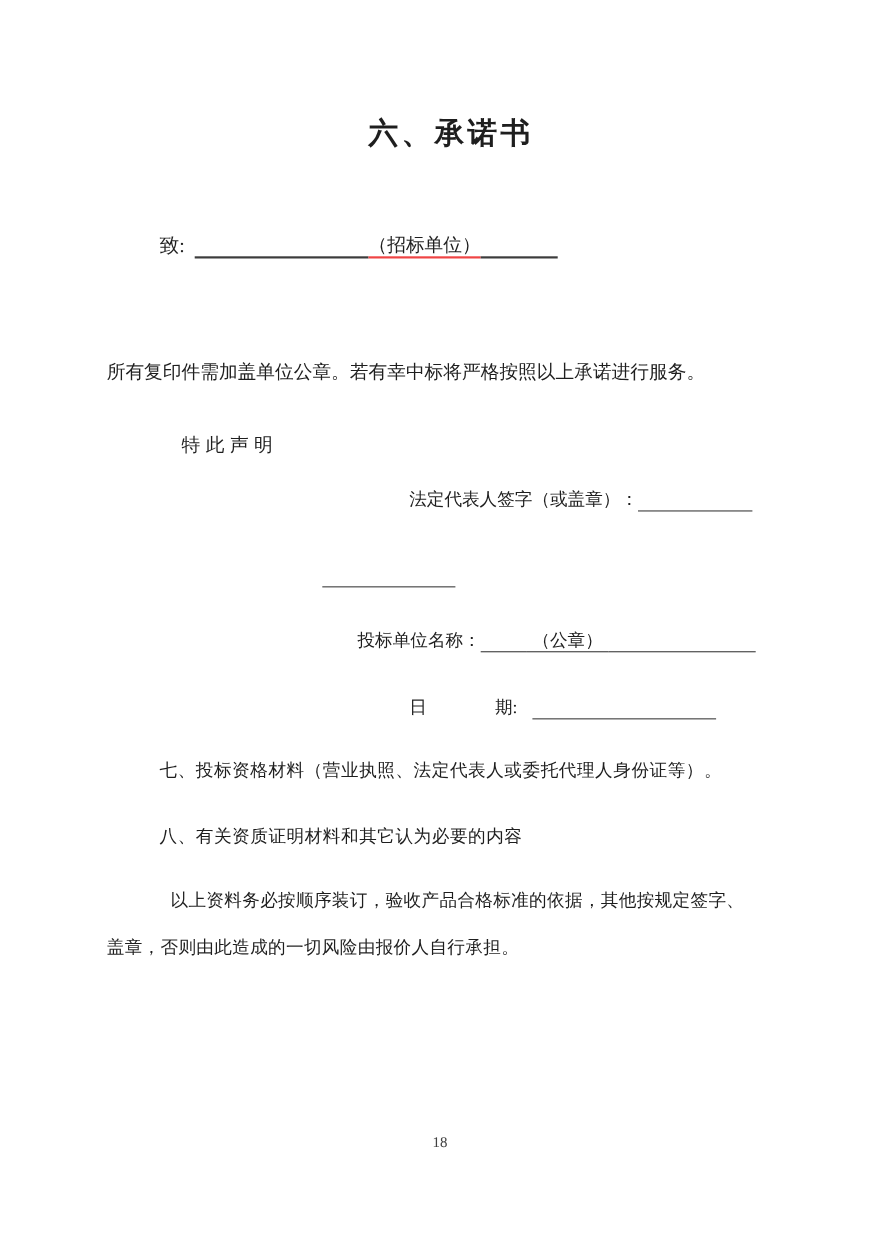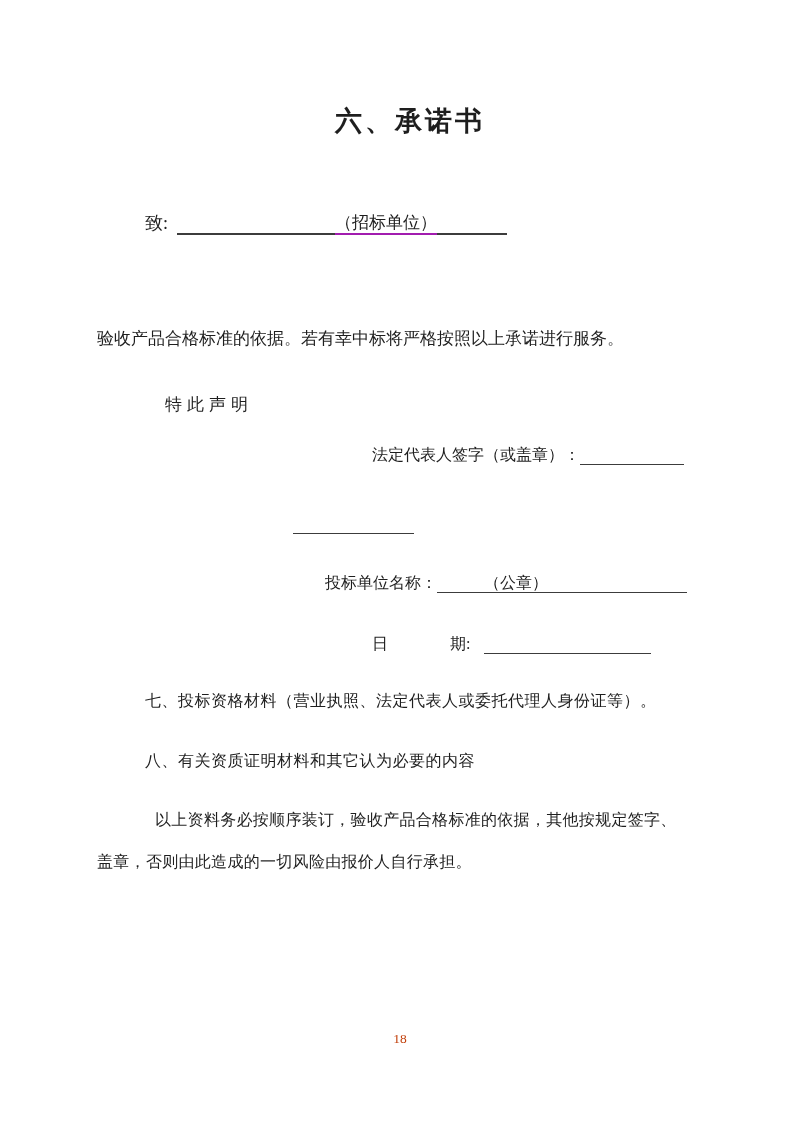--- a/index.html
+++ b/index.html
@@ -43,21 +43,21 @@
     top: 211px; left: 145px;
     font-size: 18px;
     display: flex;
     align-items: flex-end;
     height: 24px;
     line-height: 24px;
   }
   .to-line .label { margin-right: 9px; line-height: 24px; }
   .to-line .useg { height: 24px; }
   .to-line .utext {
-    border-bottom: 2px solid #a21caf;
+    border-bottom: 2px solid #ef4444;
     height: 24px; line-height: 24px;
     font-size: 17px;
     display: inline-block;
   }
 
   
   .para-line {
     font-size: 17px;
     line-height: 23px;
     height: 23px;
@@ -108,41 +108,41 @@
   .sec-seven { top: 690px; left: 145px; letter-spacing: 0.5px; }
   .sec-eight { top: 750px; left: 145px; letter-spacing: 0.5px; }
   .close-line1 { top: 809px; left: 155px; letter-spacing: 0.3px; }
   .close-line2 { top: 851px; left: 97px;  letter-spacing: 0.3px; }
 
   
   .page-number {
     top: 1031px; left: 0; width: 800px;
     text-align: center;
     font-size: 13.5px;
-    color: #c2410c;
+    color: #404040;
   }
 </style>
 </head>
 <body>
 
 <div class="page">
 
   <div class="abs doc-title">
     <span class="shift">六、承诺书</span>
   </div>
 
   <div class="abs to-line">
     <span class="label">致:</span>
     <span class="useg" style="width:158px;"></span>
     <span class="utext">（招标单位）</span>
     <span class="useg" style="width:70px;"></span>
   </div>
 
 
-  <div class="abs para-line decl-line2">验收产品合格标准的依据。若有幸中标将严格按照以上承诺进行服务。</div>
+  <div class="abs para-line decl-line2">所有复印件需加盖单位公章。若有幸中标将严格按照以上承诺进行服务。</div>
 
   <div class="abs statement">特此声明</div>
 
   <div class="abs sig-row sig-legal">
     <span>法定代表人签字（或盖章）：</span>
     <span class="useg" style="width:104px;"></span>
   </div>
 
   <div class="abs sig-row sig-agent">
     <span class="useg" style="width:121px;"></span>

